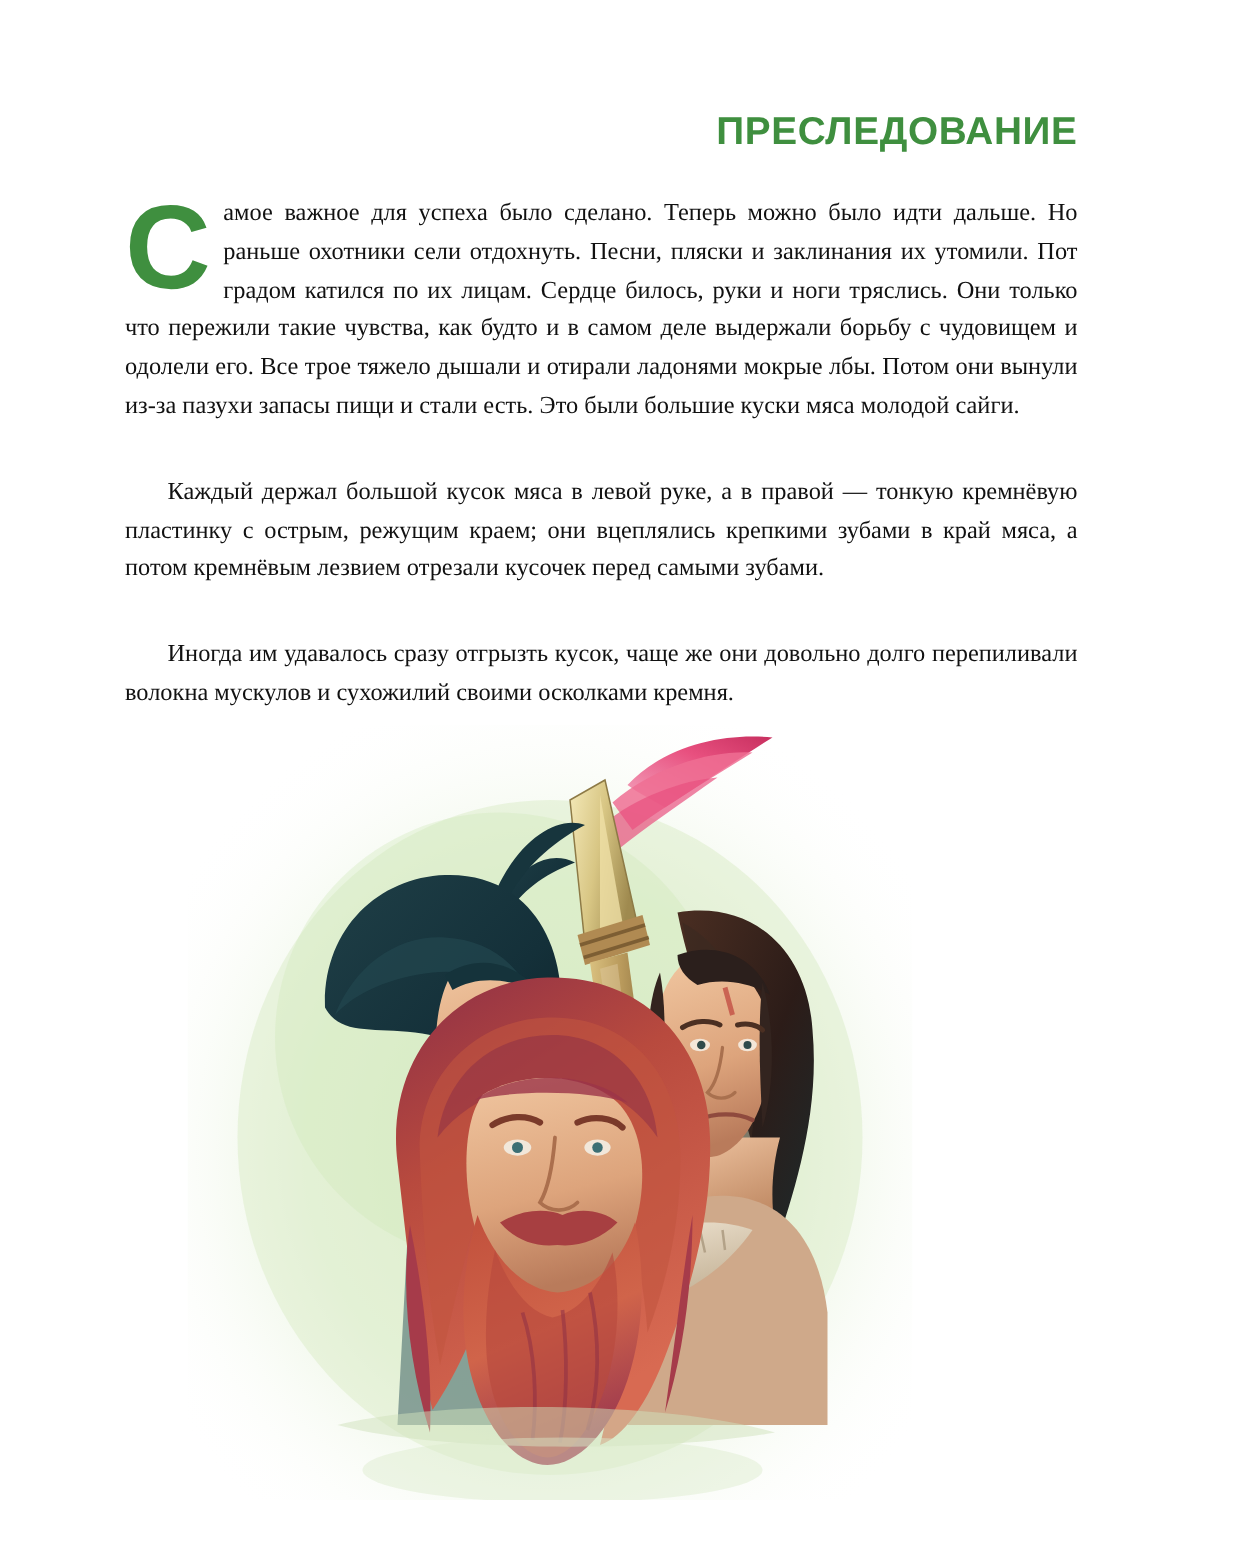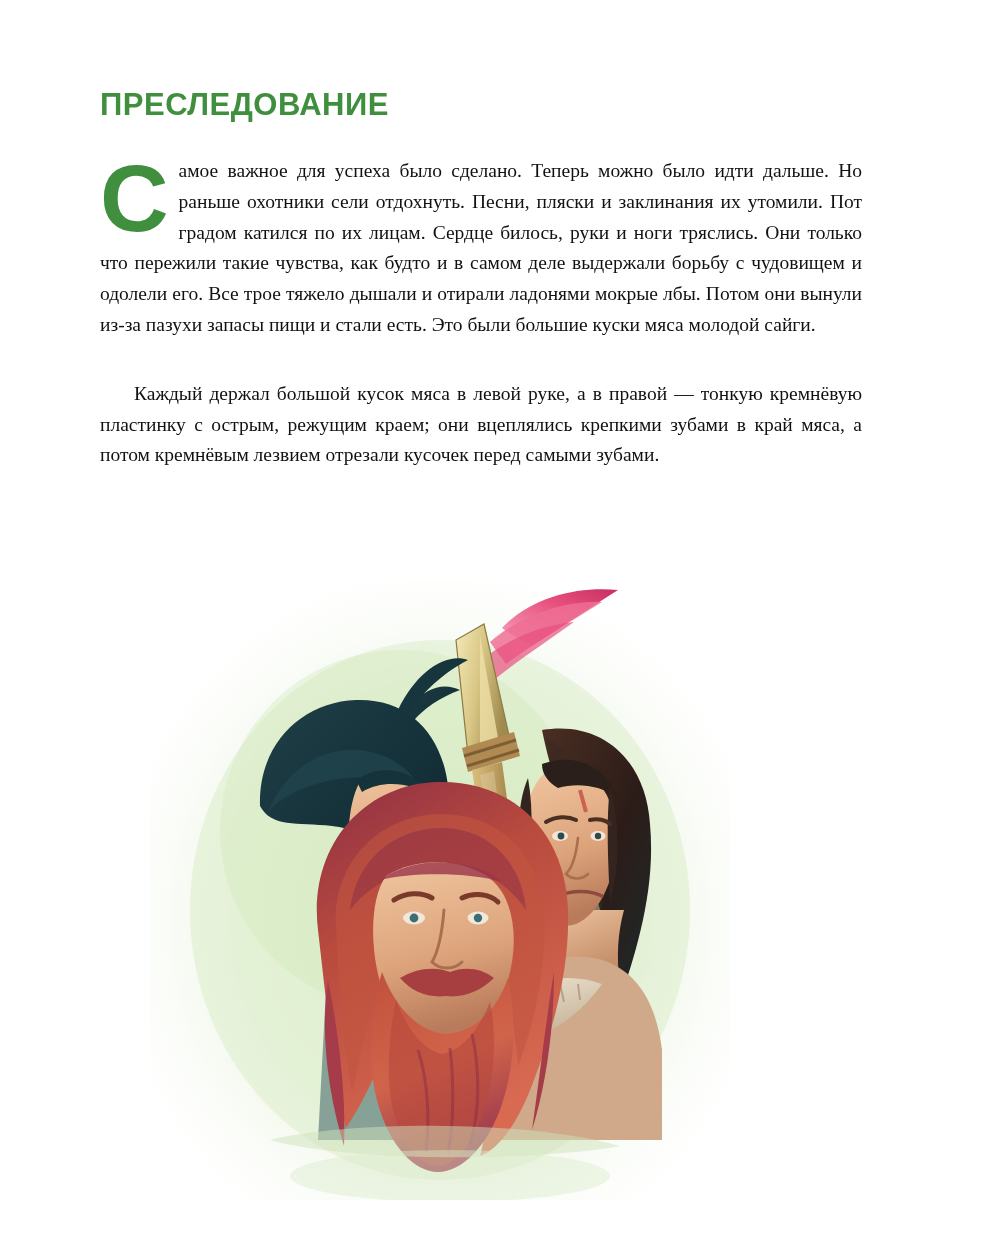--- a/index.html
+++ b/index.html
@@ -31,20 +31,21 @@
   }
 
   h1.chapter-title {
     font-family: "Liberation Sans", sans-serif;
     font-weight: bold;
     font-size: 31px;
     letter-spacing: 0.5px;
     color: #3f8f3f;
     margin: 0 0 34px 0;
     line-height: 1.1;
+    text-align: right;
   }
 
   .body-text p {
     margin: 0;
     font-size: 19.5px;
     line-height: 1.58;
     text-align: justify;
     text-justify: inter-word;
     hyphens: manual;
     color: #111111;
@@ -99,20 +100,21 @@
   <div class="content">
 
     <h1 class="chapter-title">ПРЕСЛЕДОВАНИЕ</h1>
 
     <div class="body-text">
 
       <p class="first-par"><span class="dropcap">С</span><span>амое важное для успеха было сделано. Теперь можно было идти дальше. Но раньше охотники сели отдохнуть. Песни, пляски и заклинания их утомили. Пот градом катился по их лицам. Сердце билось, руки и ноги тряслись. Они только что пережили такие чувства, как будто и в самом деле выдержали борьбу с чудовищем и одолели его. Все трое тяжело дышали и отирали ладонями мокрые лбы. Потом они вынули из-за пазухи запасы пищи и стали есть. Это были большие куски мяса молодой сайги.</span></p>
 
       <p>Каждый держал большой кусок мяса в левой руке, а в правой — тонкую кремнёвую пластинку с острым, режущим краем; они вцеплялись крепкими зубами в край мяса, а потом кремнёвым лезвием отрезали кусочек перед самыми зубами.</p>
 
+      <p>Иногда им удавалось сразу отгрызть кусок, чаще же они довольно долго перепиливали волокна мускулов и сухожилий своими осколками кремня.</p>
 
     </div>
   </div>
 
   <div class="illustration-wrap">
     <div class="illustration">
       <svg viewBox="0 0 580 620" xmlns="http://www.w3.org/2000/svg" aria-hidden="true">
         <defs>
           <radialGradient id="bgglow" cx="50%" cy="55%" r="62%">
             <stop offset="0%" stop-color="#d7ebc4" stop-opacity="0.95"></stop>

